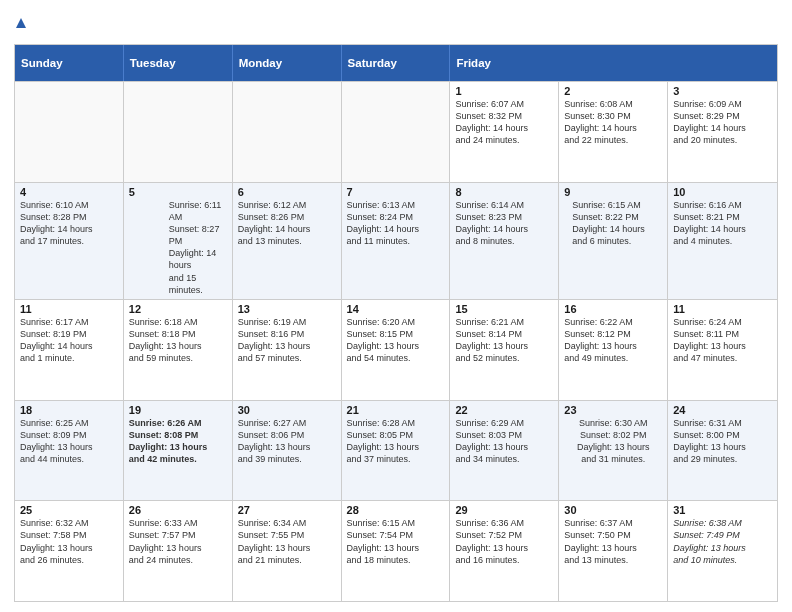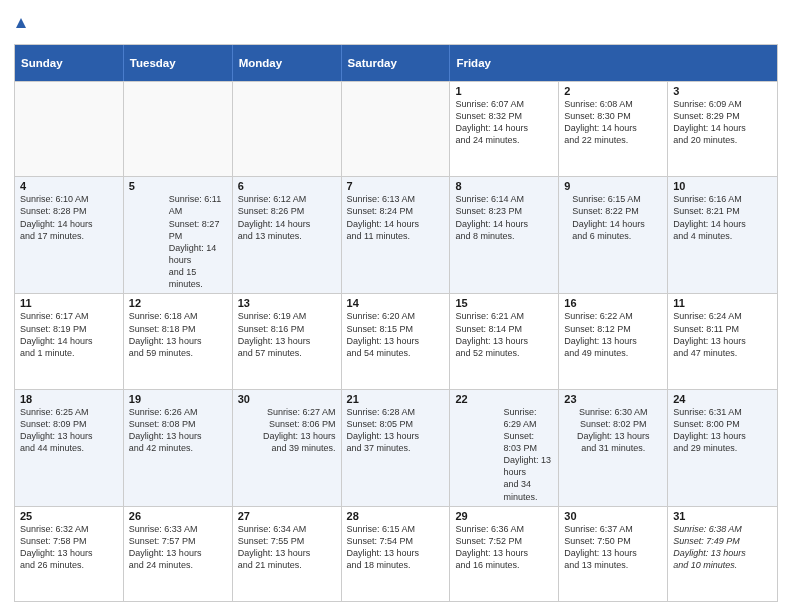--- a/index.html
+++ b/index.html
@@ -260,42 +260,42 @@
         <div class="cal-row">
           <div class="cal-cell alt-row">
             <div class="day-num">18</div>
             <div class="day-info" style="white-space: pre-line;">Sunrise: 6:25 AM
 Sunset: 8:09 PM
 Daylight: 13 hours
 and 44 minutes.</div>
           </div>
           <div class="cal-cell alt-row">
             <div class="day-num">19</div>
-            <div class="day-info" style="white-space: pre-line;">Sunrise: 6:26 AM
+            <div class="day-info" style="white-space: pre-line; font-weight: bold;">Sunrise: 6:26 AM
 Sunset: 8:08 PM
 Daylight: 13 hours
 and 42 minutes.</div>
           </div>
           <div class="cal-cell alt-row">
             <div class="day-num">30</div>
-            <div class="day-info" style="white-space: pre-line; text-align: right;">Sunrise: 6:27 AM
+            <div class="day-info" style="white-space: pre-line;">Sunrise: 6:27 AM
 Sunset: 8:06 PM
 Daylight: 13 hours
 and 39 minutes.</div>
           </div>
           <div class="cal-cell alt-row">
             <div class="day-num">21</div>
             <div class="day-info" style="white-space: pre-line;">Sunrise: 6:28 AM
 Sunset: 8:05 PM
 Daylight: 13 hours
 and 37 minutes.</div>
           </div>
           <div class="cal-cell alt-row">
             <div class="day-num">22</div>
-            <div class="day-info" style="white-space: pre-line; margin-left: 48px;">Sunrise: 6:29 AM
+            <div class="day-info" style="white-space: pre-line;">Sunrise: 6:29 AM
 Sunset: 8:03 PM
 Daylight: 13 hours
 and 34 minutes.</div>
           </div>
           <div class="cal-cell alt-row">
             <div class="day-num">23</div>
             <div class="day-info" style="white-space: pre-line; text-align: center;">Sunrise: 6:30 AM
 Sunset: 8:02 PM
 Daylight: 13 hours
 and 31 minutes.</div>

